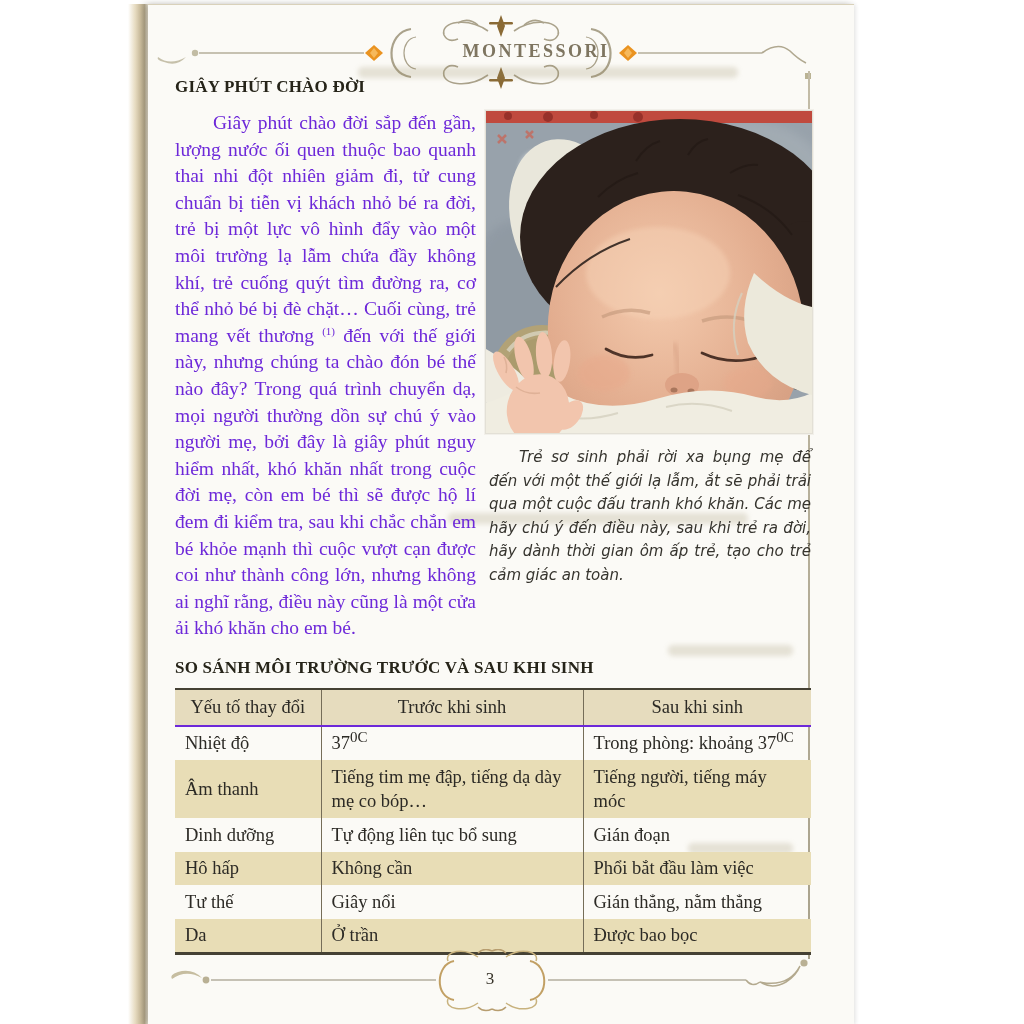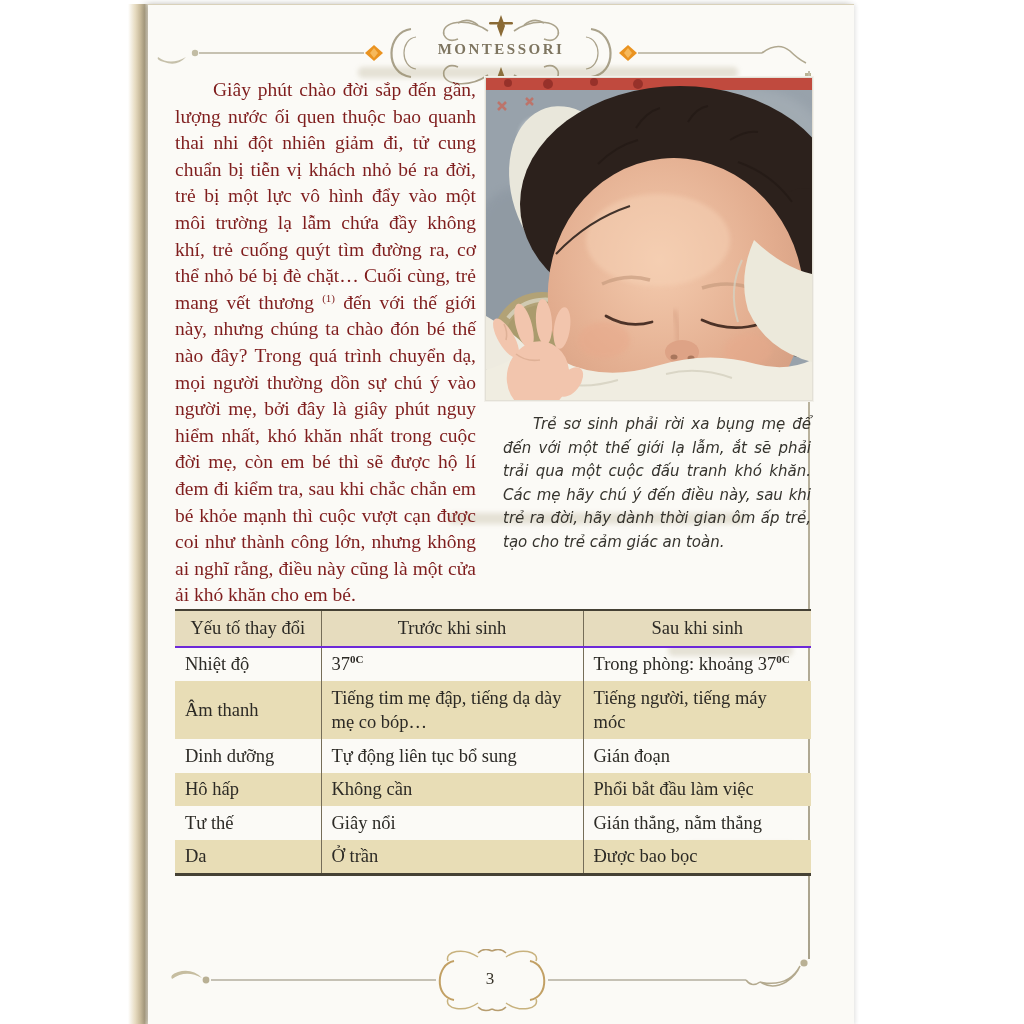--- a/index.html
+++ b/index.html
@@ -11,56 +11,56 @@
     background:linear-gradient(90deg,#ffffff 0%,#e7dcc2 35%,#cdbf9f 62%,#b4a88c 82%,#e9e5d8 100%); }
 
   
   .page { position:absolute; left:148px; top:4px; width:706px; height:1020px;
     background:#fbfaf6; border-top:1px solid #d9d1ba;
     box-shadow:-4px 0 7px rgba(60,50,30,.25), 2px 0 4px rgba(0,0,0,.07); }
 
   
   .orn-top { position:absolute; left:0; top:10px; width:706px; height:74px; }
   .brand { position:absolute; left:0; top:36px; width:706px; text-align:center;
-    font-size:15px; font-weight:bold; letter-spacing:2.5px; color:#7e7560; }
+    font-size:18px; font-weight:bold; letter-spacing:2.5px; color:#7e7560;padding-left:35px; }
   .vrule { position:absolute; left:660px; top:66px; width:1.5px; height:888px;
     background:linear-gradient(#c3bca7,#a9a28c); }
   .orn-bottom { position:absolute; left:0; top:944px; width:706px; height:70px; }
   .pagenum { position:absolute; left:0; top:964px; width:684px; text-align:center;
     font-size:17px; color:#38342a; }
 
   
   .content { position:absolute; left:27px; top:72px; width:636px; }
   h1.article-heading { margin:0 0 13px 0; font-size:17px; font-weight:bold;
     letter-spacing:.2px; color:#262419; }
   .cols { display:flex; gap:9px; }
   .textcol { width:301px; }
   p.bodytext { margin:0; font-size:19.5px; line-height:26.6px; text-align:justify;
-    text-indent:38px; color:#7f1d1d; }
+    text-indent:38px; color:#6d28d9; }
   p.bodytext sup { font-size:11px; line-height:0; }
   .photocol { width:326px; }
   .photo { width:326px; height:322px; border:1px solid #e3e0d6;
     box-shadow:0 0 0 1px #f2f0ea; }
   .photo svg { display:block; filter:blur(.4px); }
-  p.caption { margin:12px 0 0 18px; font-family:"DejaVu Sans",sans-serif;
+  p.caption { margin:12px 0 0 4px; font-family:"DejaVu Sans",sans-serif;
     font-style:italic; font-size:15px; line-height:23.6px; text-align:justify;
     text-indent:30px; color:#36342e; }
 
   h2.comparison-heading { margin:16px 0 10px 0; font-size:17px; font-weight:bold;
     letter-spacing:.2px; color:#262419; }
 
   table.cmp { width:636px; border-collapse:collapse; table-layout:fixed;
     border-top:2px solid #454134; border-bottom:3px solid #454134;
     font-size:18.5px; color:#2c2a25; }
   table.cmp th { font-weight:normal; text-align:center; padding:7px 6px;
     background:#e6dcbe; border-bottom:2px solid #6d28d9; }
   table.cmp td { padding:4.5px 10px; line-height:24.5px; vertical-align:middle;margin-top:25px; }
   table.cmp th + th, table.cmp td + td { border-left:1px solid #756d58; }
   table.cmp tbody tr:nth-child(even) td { background:#e8ddb6; }
-  table.cmp sup { font-size:11px; line-height:0;font-weight:bold; }
+  table.cmp sup { font-size:15px; line-height:0; }
 
   
   .bleed { position:absolute; height:11px; border-radius:5px;
     background:rgba(150,135,95,.22); filter:blur(2.5px); }
 </style>
 </head>
 <body>
 
 <div class="canvas">
 
@@ -109,20 +109,21 @@
     <div class="vrule"></div>
 
     <div class="bleed" style="left:210px; top:62px; width:380px;"></div>
     <div class="bleed" style="left:300px; top:508px; width:300px;"></div>
     <div class="bleed" style="left:520px; top:640px; width:125px;"></div>
     <div class="bleed" style="left:528px; top:700px; width:115px;"></div>
     <div class="bleed" style="left:540px; top:838px; width:105px;"></div>
 
     <div class="content">
 
+      <h1 class="article-heading">GIÂY PHÚT CHÀO ĐỜI</h1>
 
       <div class="cols">
         <div class="textcol">
           <p class="bodytext"><span>Giây phút chào đời sắp đến gần, lượng nước ối quen thuộc bao quanh thai nhi đột nhiên giảm đi, tử cung chuẩn bị tiễn vị khách nhỏ bé ra đời, trẻ bị một lực vô hình đẩy vào một môi trường lạ lẫm chứa đầy không khí, trẻ cuống quýt tìm đường ra, cơ thể nhỏ bé bị đè chặt… Cuối cùng, trẻ mang vết thương </span><sup>(1)</sup><span> đến với thế giới này, nhưng chúng ta chào đón bé thế nào đây? Trong quá trình chuyển dạ, mọi người thường dồn sự chú ý vào người mẹ, bởi đây là giây phút nguy hiểm nhất, khó khăn nhất trong cuộc đời mẹ, còn em bé thì sẽ được hộ lí đem đi kiểm tra, sau khi chắc chắn em bé khỏe mạnh thì cuộc vượt cạn được coi như thành công lớn, nhưng không ai nghĩ rằng, điều này cũng là một cửa ải khó khăn cho em bé.</span></p>
         </div>
 
         <div class="photocol">
           <div class="photo">
             <svg viewBox="0 0 326 322" width="326" height="322">
               <defs>
@@ -226,20 +227,21 @@
               <g stroke="#d8a98e" stroke-width="1.6" fill="none" opacity=".7">
                 <path d="M30 276 q10 8 24 6"></path>
                 <path d="M18 246 q4 8 2 16"></path>
               </g>
             </svg>
           </div>
           <p class="caption">Trẻ sơ sinh phải rời xa bụng mẹ để đến với một thế giới lạ lẫm, ắt sẽ phải trải qua một cuộc đấu tranh khó khăn. Các mẹ hãy chú ý đến điều này, sau khi trẻ ra đời, hãy dành thời gian ôm ấp trẻ, tạo cho trẻ cảm giác an toàn.</p>
         </div>
       </div>
 
+      <h2 class="comparison-heading">SO SÁNH MÔI TRƯỜNG TRƯỚC VÀ SAU KHI SINH</h2>
 
       <table class="cmp">
         <colgroup>
             <col style="width:146px">
             <col style="width:262px">
             <col style="width:228px">
           </colgroup>
         <thead>
           <tr>
             <th>Yếu tố thay đổi</th>

